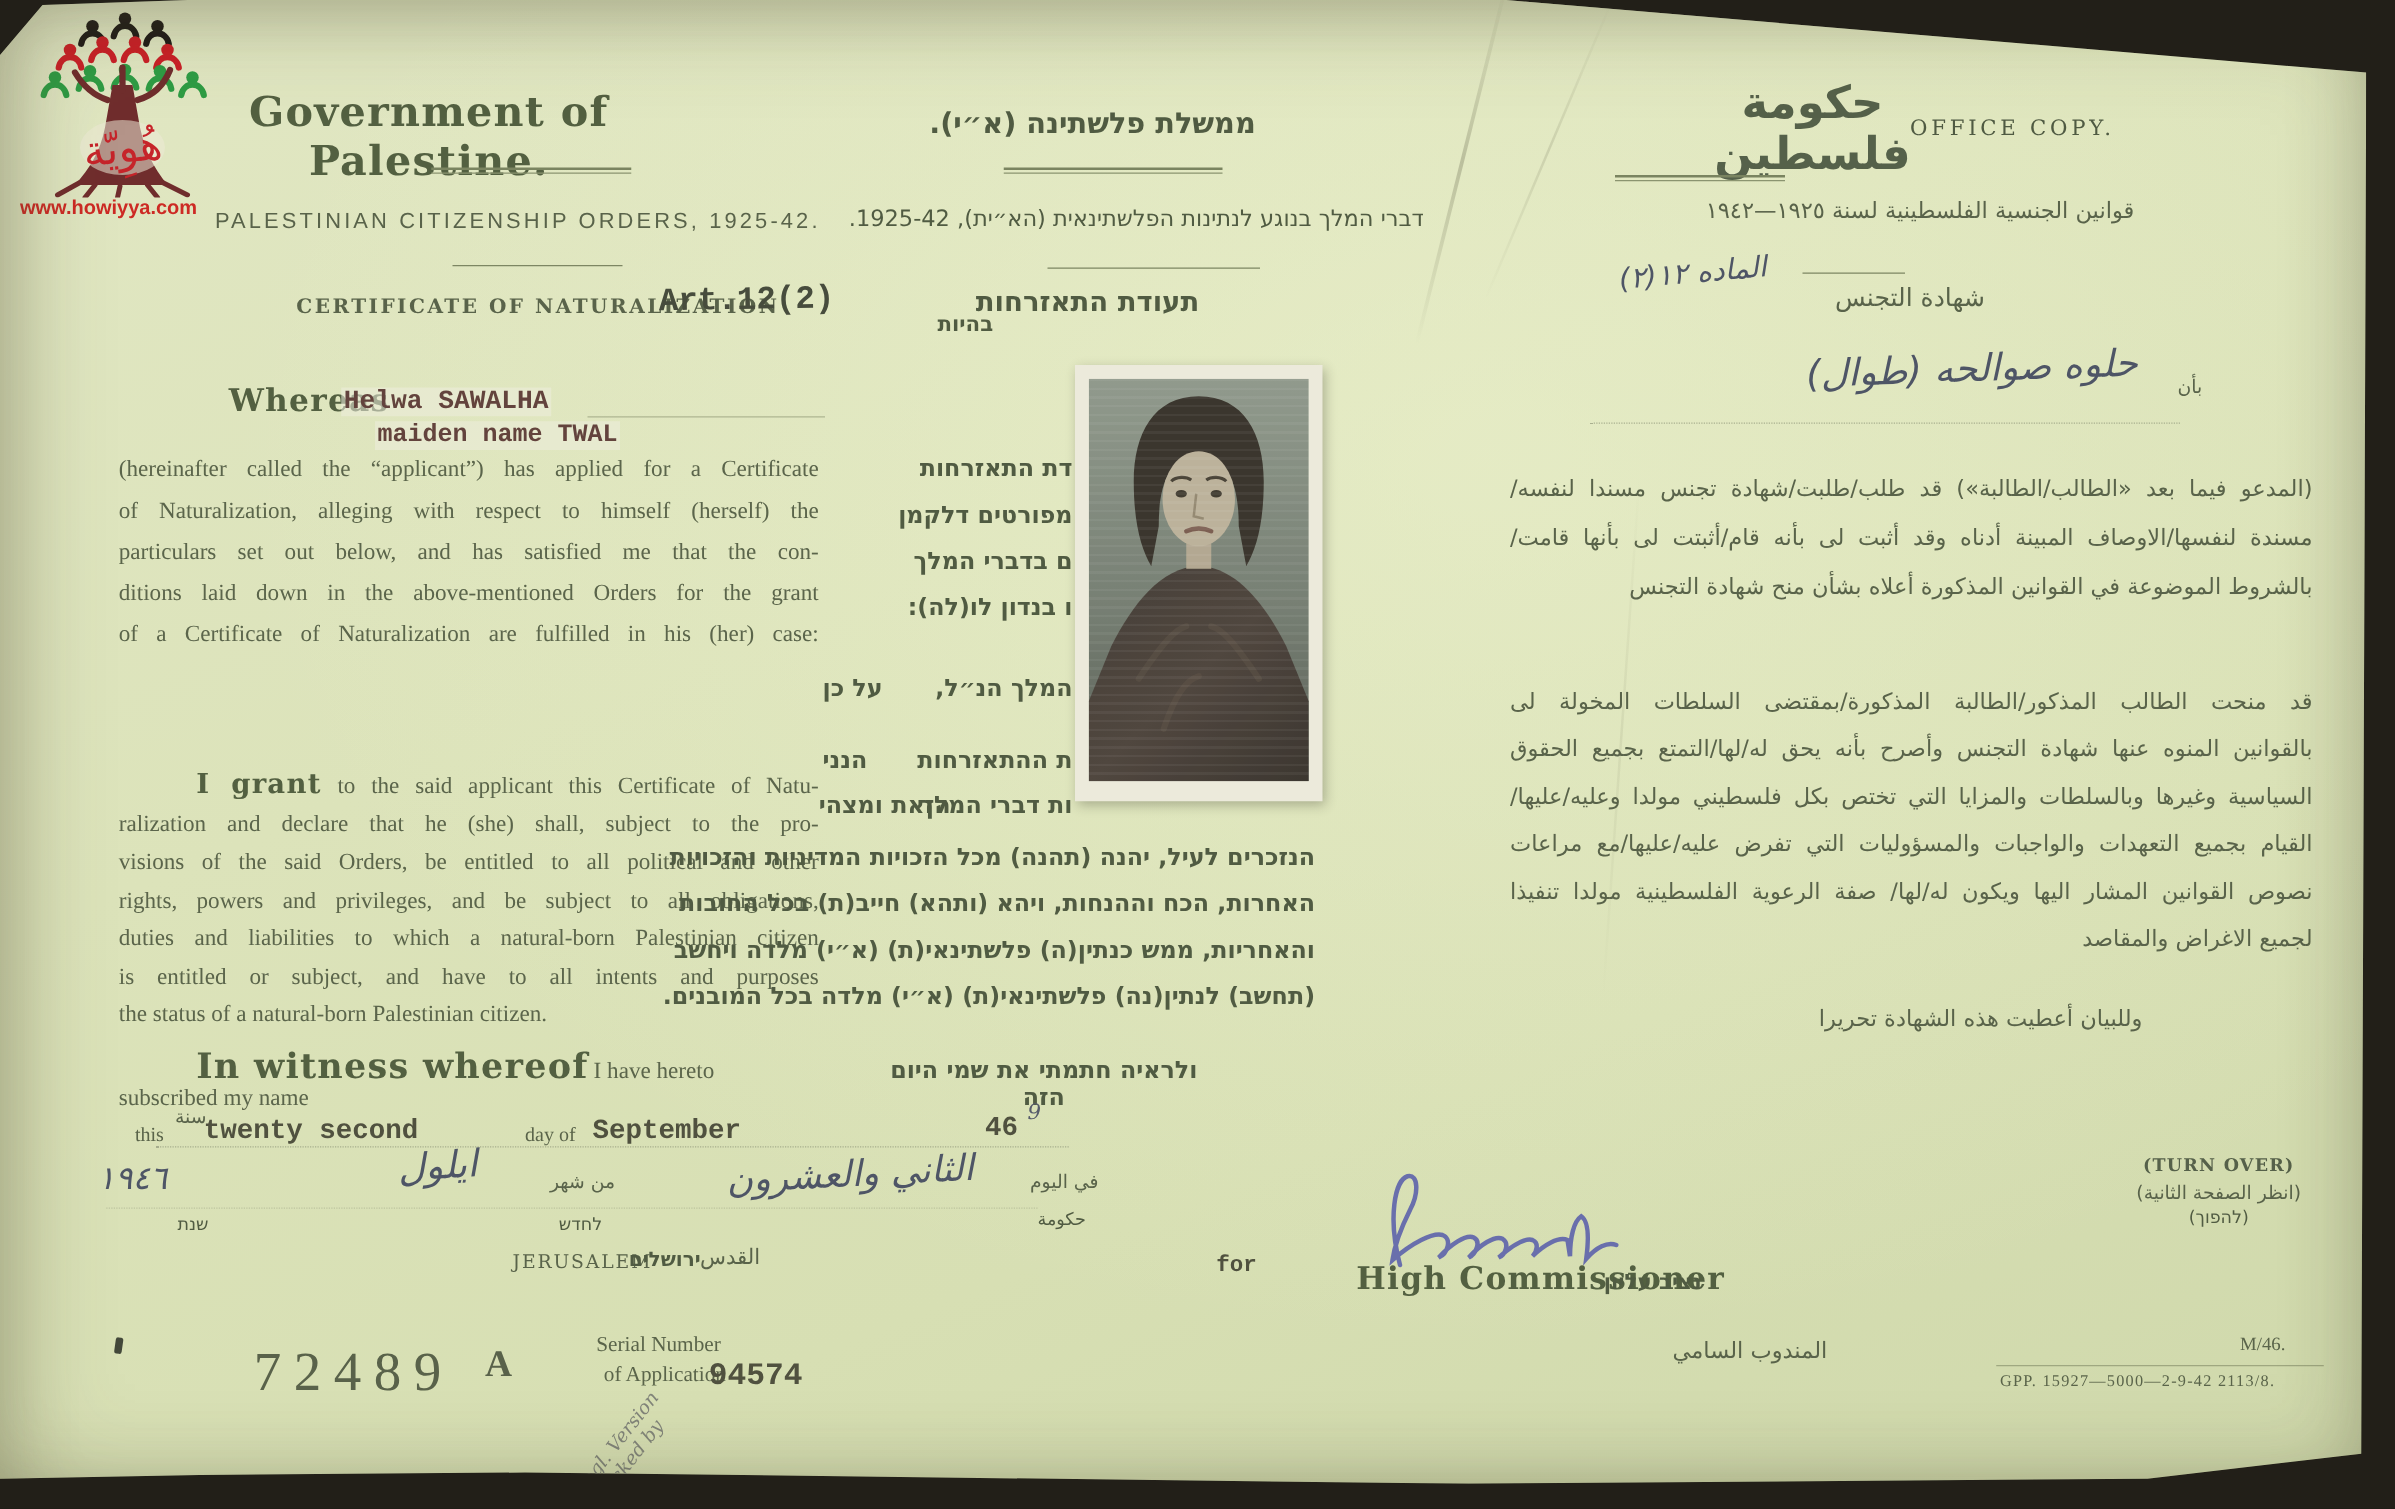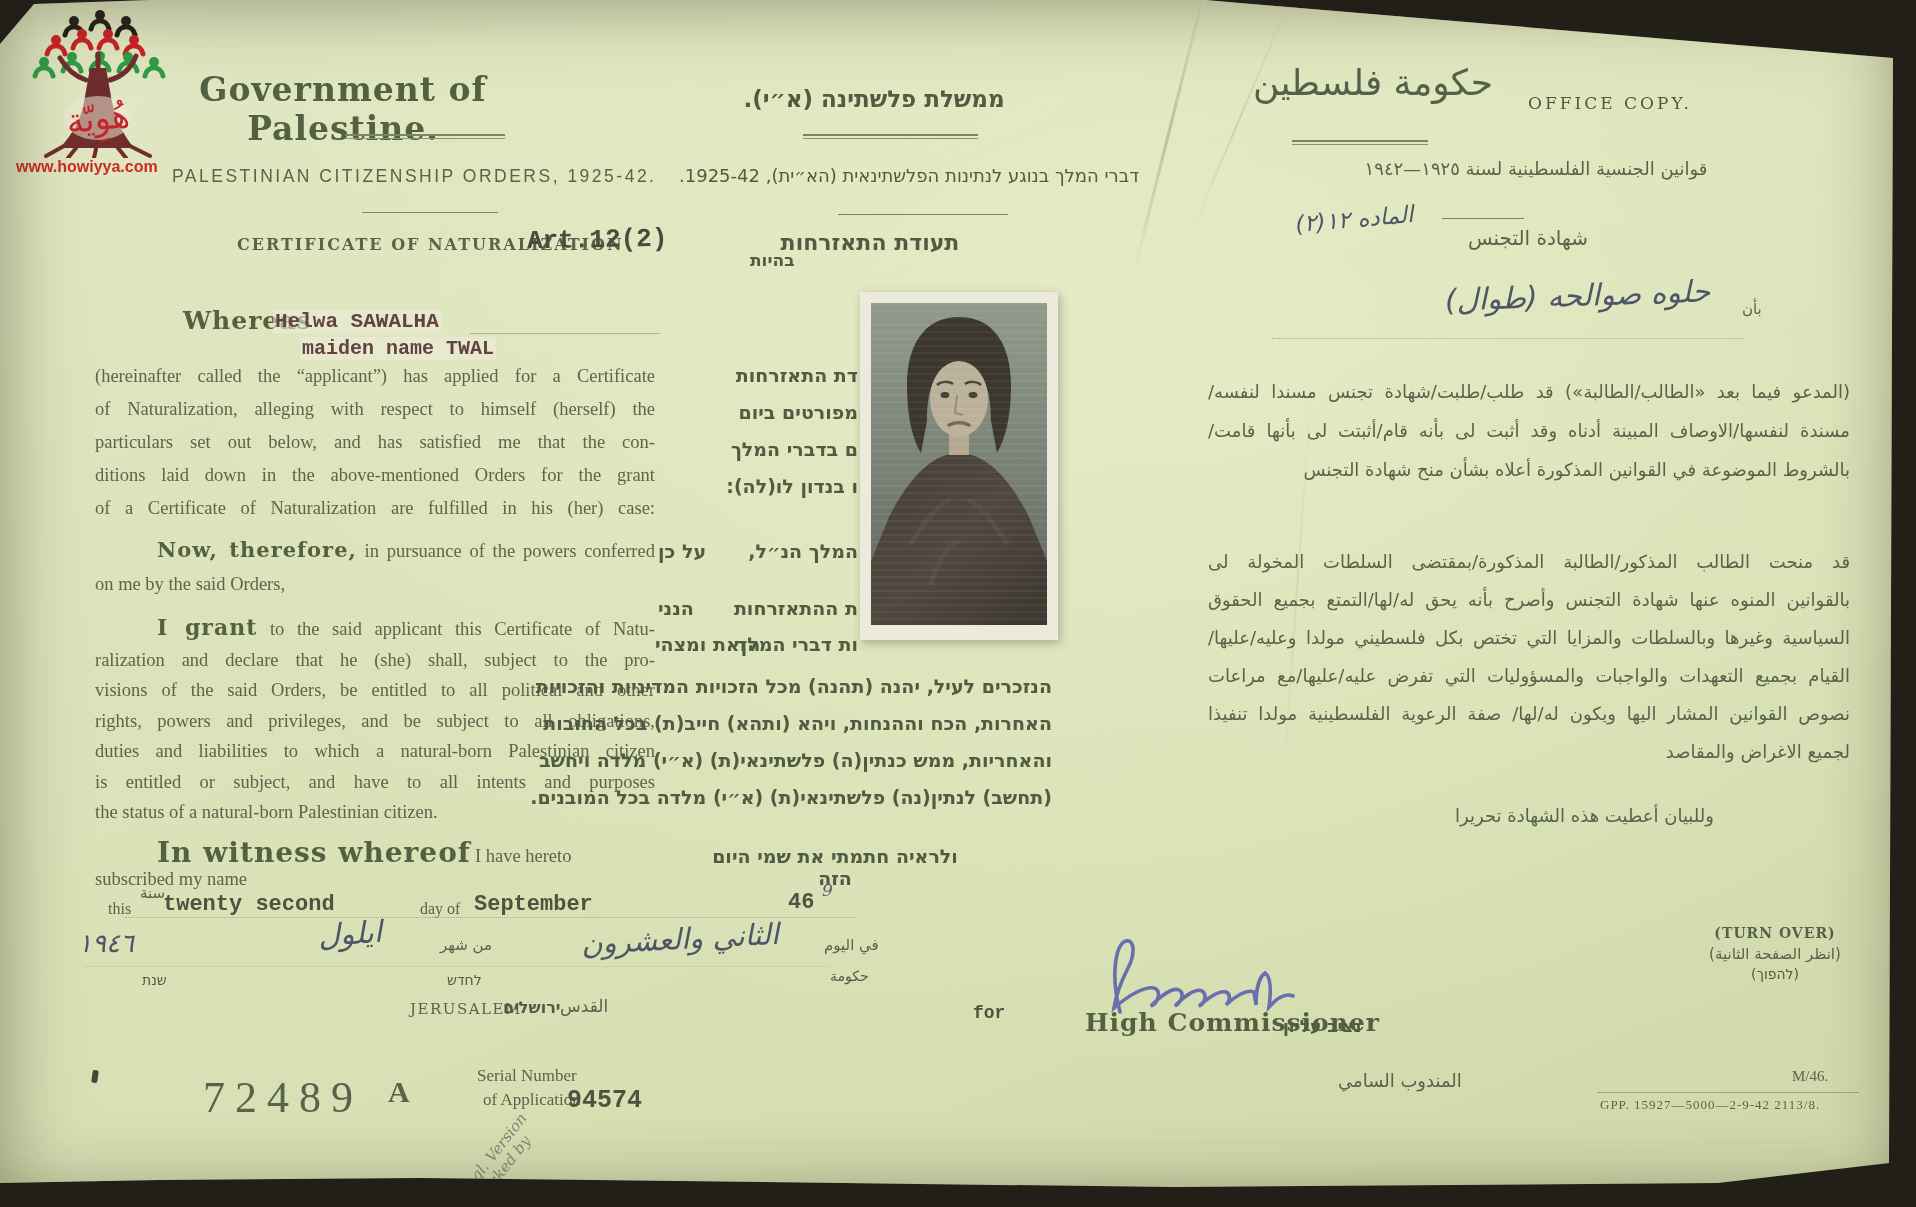--- a/index.html
+++ b/index.html
@@ -71,21 +71,21 @@
       </svg>
     </div>
     <div class="abs" style="left:16px;top:158px;font-family:'Liberation Sans',sans-serif;font-weight:bold;font-size:16px;color:#cd2a24;">www.howiyya.com</div>
 
     <div class="abs blackletter" style="left:158px;top:70px;width:370px;text-align:center;font-size:33px;">Government of Palestine.</div>
     <div class="abs drule" style="left:345px;top:134px;width:160px;"></div>
 
     <div class="abs heb" style="left:738px;top:86px;width:272px;text-align:center;font-size:23px;">ממשלת פלשתינה (א״י).</div>
     <div class="abs drule" style="left:803px;top:134px;width:175px;"></div>
 
-    <div class="abs arb" style="left:1243px;top:62px;width:260px;text-align:center;font-size:36px;color:#55614a;">حكومة فلسطين</div>
+    <div class="abs arb" style="left:1320px;top:62px;width:260px;text-align:center;font-size:36px;color:#55614a;font-weight:bold;">حكومة فلسطين</div>
     <div class="abs drule" style="left:1292px;top:140px;width:136px;"></div>
 
     <div class="abs" style="left:1528px;top:93px;font-family:'DejaVu Serif',serif;font-weight:normal;font-size:17px;letter-spacing:3px;color:#4f5a42;">OFFICE COPY.</div>
 
     <div class="abs capsp" style="left:172px;top:166px;font-size:17.5px;">PALESTINIAN CITIZENSHIP ORDERS, 1925-42.</div>
     <div class="abs rule" style="left:362px;top:212px;width:136px;"></div>
 
     <div class="abs heb" style="left:655px;top:165px;width:508px;text-align:center;font-size:18px;font-weight:normal;">דברי המלך בנוגע לנתינות הפלשתינאית (הא״ית), 1925-42.</div>
     <div class="abs rule" style="left:838px;top:214px;width:170px;"></div>
 
@@ -106,46 +106,41 @@
     <div class="abs rule" style="left:470px;top:333px;width:190px;opacity:.5;"></div>
 
     <div class="abs" style="left:95px;top:360px;">
       <div class="eline">(hereinafter called the “applicant”) has applied for a Certificate</div>
       <div class="eline">of Naturalization, alleging with respect to himself (herself) the</div>
       <div class="eline">particulars set out below, and has satisfied me that the con-</div>
       <div class="eline">ditions laid down in the above-mentioned Orders for the grant</div>
       <div class="eline">of a Certificate of Naturalization are fulfilled in his (her) case:</div>
     </div>
 
-    <div class="abs" style="left:95px;top:533px;">
-      <div class="eline"><span class="blackletter" style="font-size:21px;padding-left:62px;">Now, therefore,</span>
-           <span>in pursuance of the powers conferred</span></div>
-      <div class="eline nolast">on me by the said Orders,</div>
-    </div>
 
     <div class="abs" style="left:95px;top:612px;">
       <div class="eline" style="line-height:30.5px;"><span class="blackletter" style="font-size:22px;padding-left:62px;">I grant</span>
            <span>to the said applicant this Certificate of Natu-</span></div>
       <div class="eline" style="line-height:30.5px;">ralization and declare that he (she) shall, subject to the pro-</div>
       <div class="eline" style="line-height:30.5px;">visions of the said Orders, be entitled to all political and other</div>
       <div class="eline" style="line-height:30.5px;">rights, powers and privileges, and be subject to all obligations,</div>
       <div class="eline" style="line-height:30.5px;">duties and liabilities to which a natural-born Palestinian citizen</div>
       <div class="eline" style="line-height:30.5px;">is entitled or subject, and have to all intents and purposes</div>
       <div class="eline nolast" style="line-height:30.5px;">the status of a natural-born Palestinian citizen.</div>
     </div>
 
     <div class="abs" style="left:95px;top:836px;width:560px;">
       <span class="blackletter" style="font-size:28px;padding-left:62px;">In witness whereof</span>
       <span style="font-size:18.5px;color:#5b654b;">I have hereto subscribed my name</span>
     </div>
 
     <div class="abs heb" style="left:750px;top:250px;font-size:17px;">בהיות</div>
 
     <div class="abs heb" style="right:1058px;top:364px;font-size:19px;">דת התאזרחות</div>
-    <div class="abs heb" style="right:1058px;top:401px;font-size:19px;">מפורטים ביום</div>
+    <div class="abs heb" style="right:1058px;top:401px;font-size:19px;">מפורטים דלקמן</div>
     <div class="abs heb" style="right:1058px;top:438px;font-size:19px;">ם בדברי המלך</div>
     <div class="abs heb" style="right:1058px;top:475px;font-size:19px;">ו בנדון לו(לה):</div>
 
     <div class="abs heb" style="left:658px;top:540px;font-size:19px;">על כן</div>
     <div class="abs heb" style="right:1058px;top:540px;font-size:19px;">המלך הנ״ל,</div>
 
     <div class="abs heb" style="left:658px;top:597px;font-size:19px;">הנני</div>
     <div class="abs heb" style="right:1058px;top:597px;font-size:19px;">ת ההתאזרחות</div>
     <div class="abs heb" style="left:655px;top:633px;font-size:19px;">הזאת ומצהי</div>
     <div class="abs heb" style="right:1058px;top:633px;font-size:19px;">ות דברי המלך</div>

